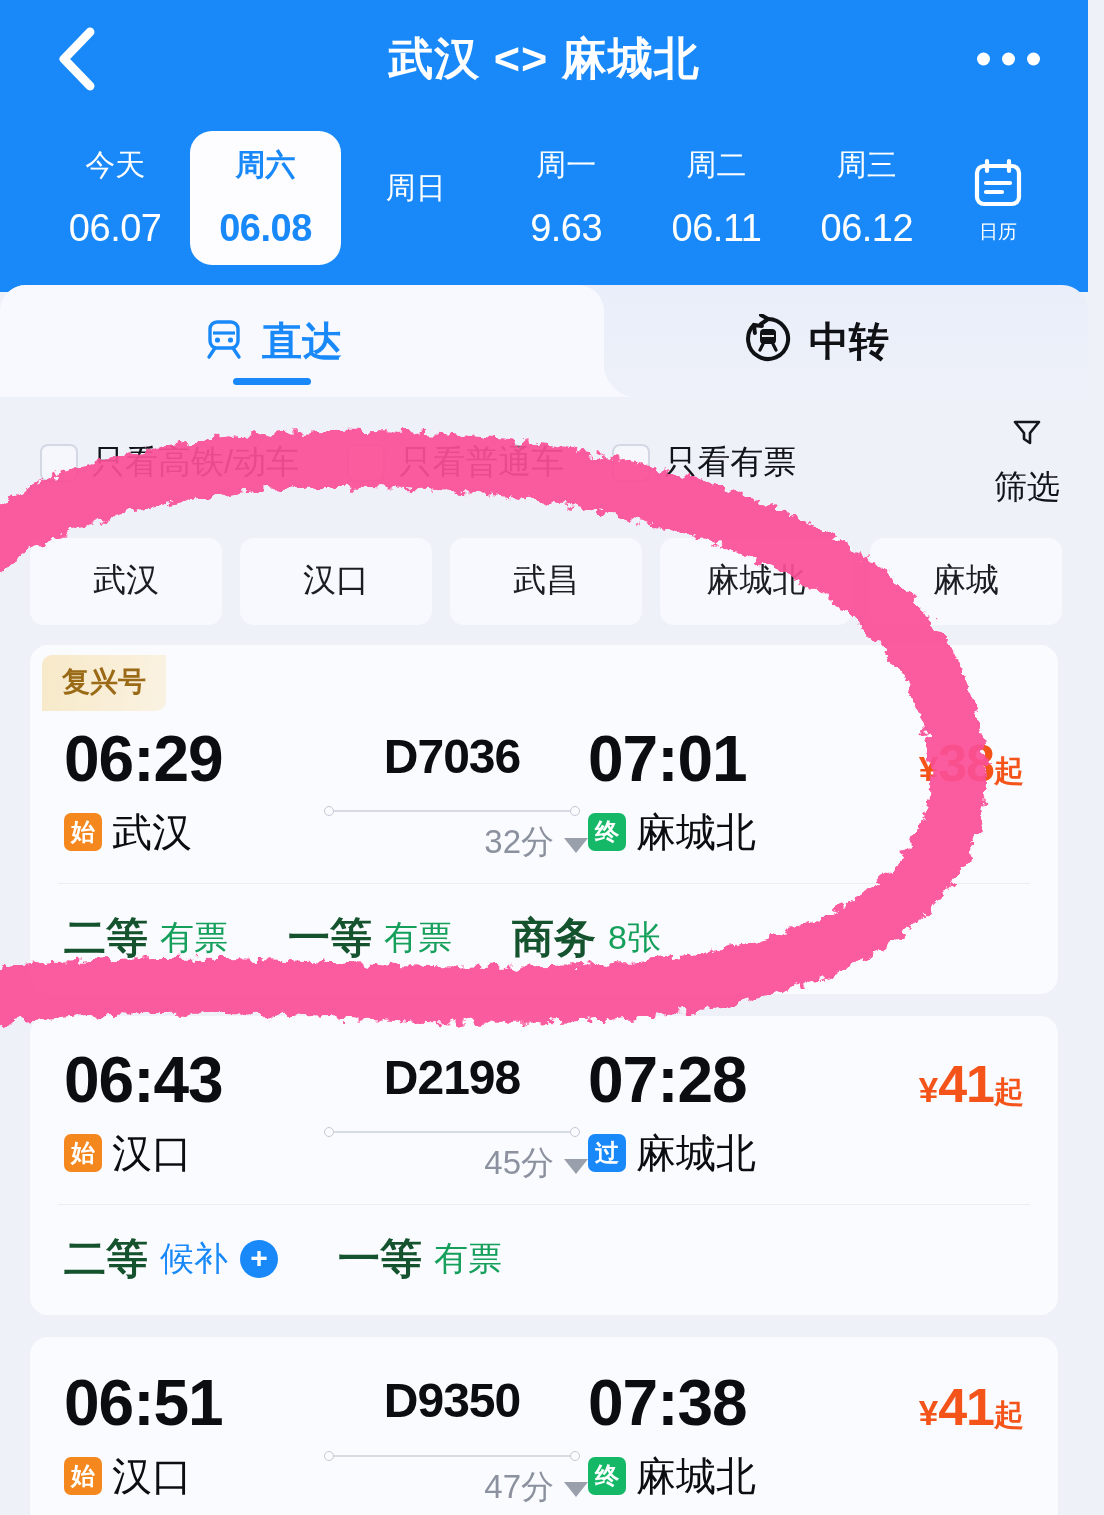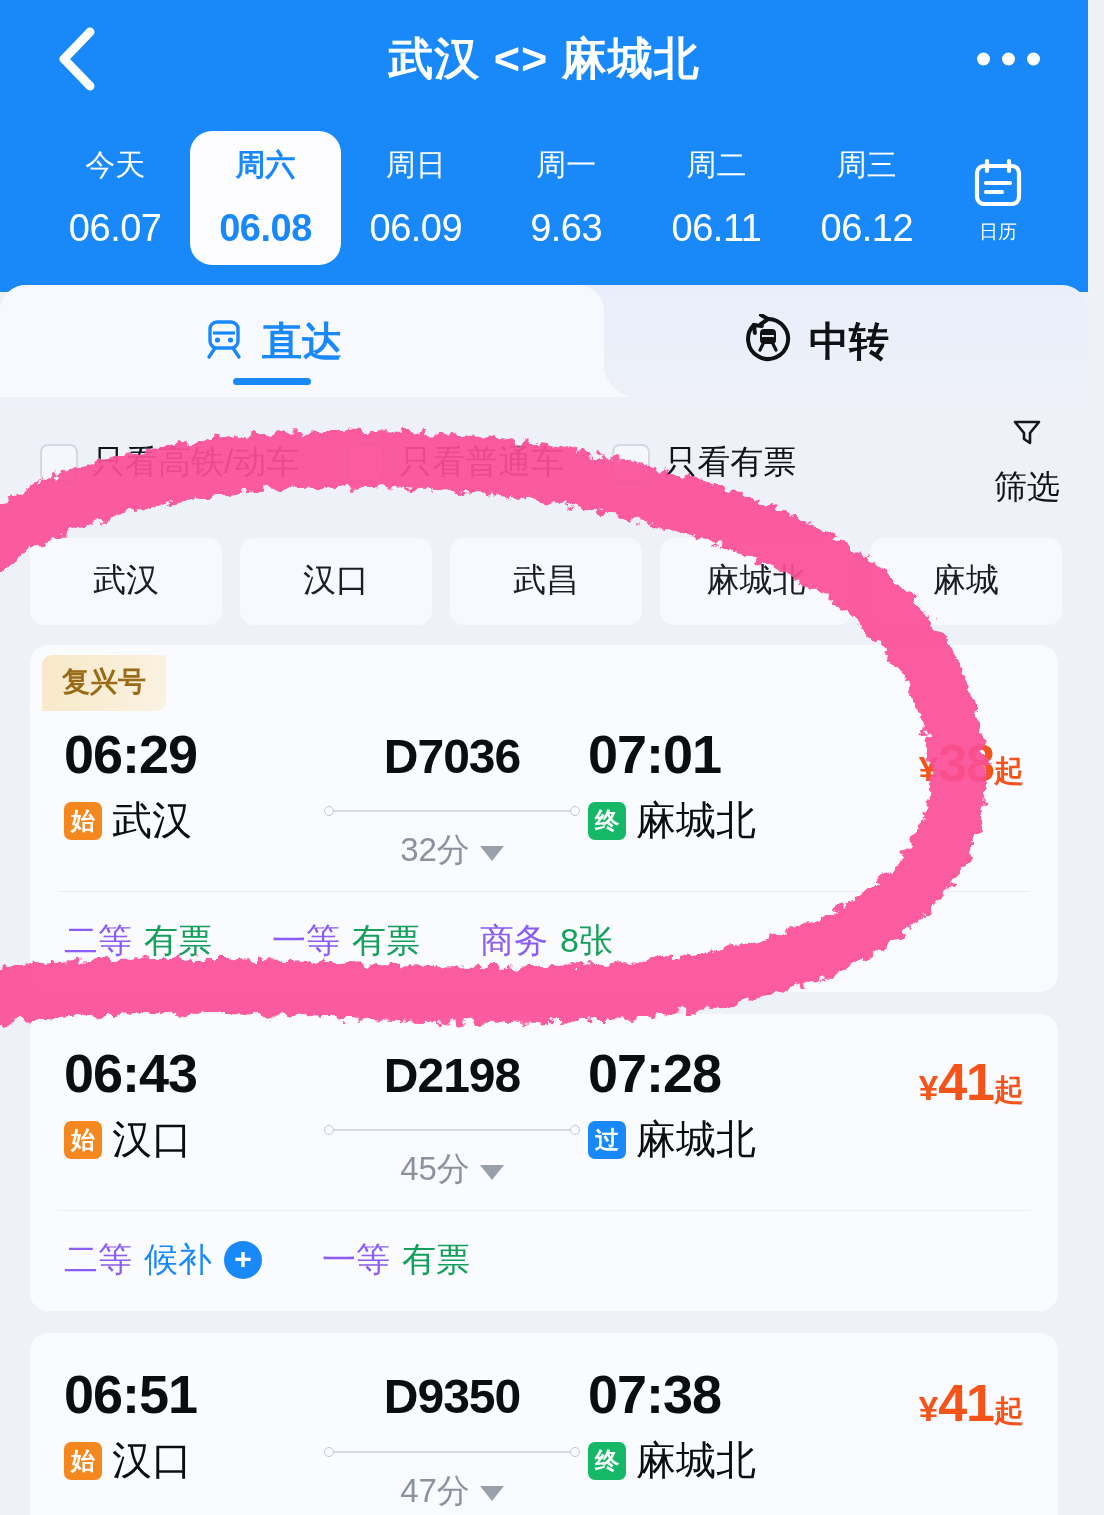--- a/index.html
+++ b/index.html
@@ -156,21 +156,21 @@
     padding: 8px 20px 10px;
     border-radius: 10px 0 10px 0;
     margin: 10px 0 0 12px;
   }
   .row-main { display: flex; align-items: flex-start; padding: 12px 24px 18px 34px; }
   .col-dep { width: 252px; }
   .col-mid { width: 272px; text-align: center; padding-top: 6px; }
   .col-arr { width: 300px; }
   .col-price { flex: 1; text-align: right; padding-top: 10px; padding-right: 10px; }
 
-  .big-time { font-size: 54px; font-weight: 700; color: #0b0d10; letter-spacing: -1px; line-height: 1.15; }
+  .big-time { font-size: 64px; font-weight: 700; color: #0b0d10; letter-spacing: -1px; line-height: 1.15; }
   .stn-line { display: flex; align-items: center; gap: 10px; margin-top: 8px; }
   .stn-badge {
     width: 38px; height: 38px; border-radius: 7px;
     color: #fff; font-size: 24px; font-weight: 600;
     display: flex; align-items: center; justify-content: center;
     flex: 0 0 38px;
   }
   .b-start { background: #f5871f; }
   .b-end   { background: #14b866; }
   .b-pass  { background: #1989fa; }
@@ -182,38 +182,38 @@
   .dur-line:before {
     content: ""; position: absolute; left: 8px; right: 8px; top: 4px;
     height: 2px; background: #d7dbe4;
   }
   .dur-line i.dot {
     position: absolute; top: 0; width: 10px; height: 10px; border-radius: 50%;
     border: 1.5px solid #c3c8d4; background: #fafbff;
   }
   .dur-line i.dot.l { left: 0; } .dur-line i.dot.r { right: 0; }
   .dur-text {
-    margin-top: 12px; font-size: 33px; color: #8b919e;
-    display: flex; align-items: center; justify-content: center; gap: 10px;
+    margin-top: 4px; font-size: 33px; color: #8b919e;
+    display: flex; align-items: center; justify-content: flex-end; gap: 10px;
   }
   .caret-down {
     width: 0; height: 0; border-left: 12px solid transparent;
     border-right: 12px solid transparent; border-top: 15px solid #9aa0ab;
     display: inline-block; margin-top: 5px;
   }
 
   .price { color: #f4541a; white-space: nowrap; }
   .price .yuan { font-size: 35px; font-weight: 700; }
   .price .amt  { font-size: 52px; font-weight: 700; letter-spacing: -1px; }
   .price .qi   { font-size: 30px; font-weight: 600; }
 
   .divider { height: 1px; background: #ebeef4; margin: 0 28px; }
   .seats-row { display: flex; align-items: center; padding: 26px 30px 28px 34px; gap: 0; }
   .seat { display: flex; align-items: center; gap: 12px; white-space: nowrap; }
-  .seat .s-name { font-size: 34px; color: #8b5cf6; }
+  .seat .s-name { font-size: 42px; color: #14532d; font-weight: bold; }
   .seat .s-val { font-size: 34px; font-weight: 500; }
   .s-ok { color: #14a05a; }
   .s-wait { color: #1989fa; }
   .plus-ico {
     width: 38px; height: 38px; border-radius: 50%; background: #1989fa;
     color: #fff; font-size: 30px; line-height: 36px; text-align: center;
     display: inline-block; font-weight: 600;
   }
   .seat-gap-a { width: 60px; } .seat-gap-b { width: 60px; }
 
@@ -246,21 +246,20 @@
       <div class="date-item">
         <span class="dow">今天</span>
         <span class="dnum">06.07</span>
       </div>
       <div class="date-item active">
         <span class="dow">周六</span>
         <span class="dnum">06.08</span>
       </div>
       <div class="date-item">
         <span class="dow">周日</span>
-        <span class="dnum">06.09</span>
       </div>
       <div class="date-item">
         <span class="dow">周一</span>
         <span class="dnum">9.63</span>
       </div>
       <div class="date-item">
         <span class="dow">周二</span>
         <span class="dnum">06.11</span>
       </div>
       <div class="date-item">

